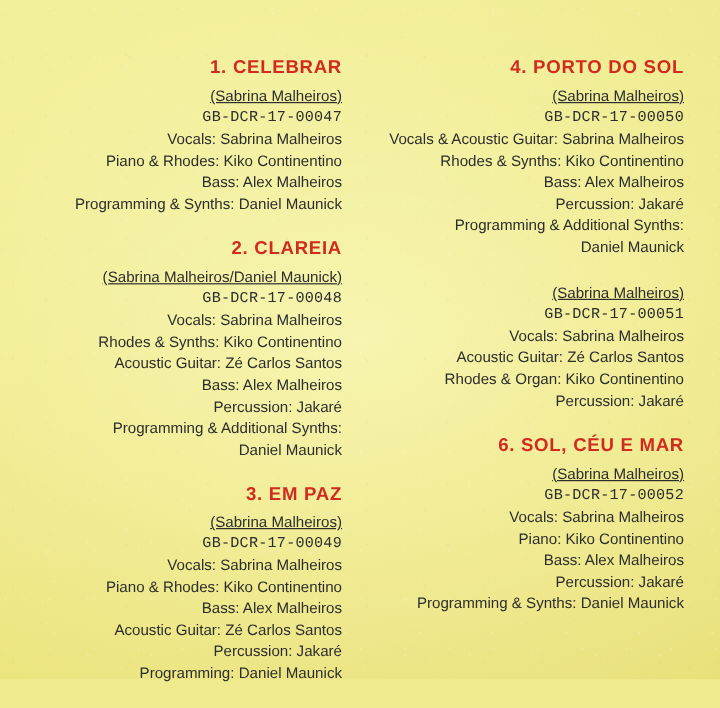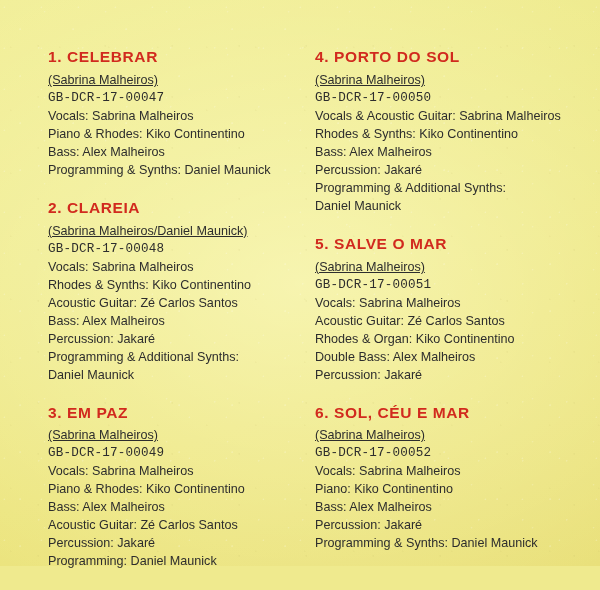--- a/index.html
+++ b/index.html
@@ -14,20 +14,21 @@
     background: #efea8e;
   }
   #liner {
     position: relative;
     width: 600px;
     height: 566px;
     box-sizing: border-box;
     background:
       radial-gradient(ellipse 120% 90% at 50% 50%, rgba(255,255,210,0.55) 0%, rgba(245,238,140,0.0) 70%),
       linear-gradient(160deg, #f2ef9a 0%, #eeea8c 35%, #ece57f 65%, #e9e07a 100%);
+    text-align: right;
   }
   
   #grain {
     position: absolute;
     inset: 0;
     pointer-events: none;
     opacity: 0.28;
     background-image:
       radial-gradient(circle at 12% 18%, rgba(255,255,255,0.8) 0.6px, transparent 1.1px),
       radial-gradient(circle at 38% 62%, rgba(255,255,255,0.7) 0.6px, transparent 1.1px),
@@ -124,27 +125,25 @@
           <div class="credit-line composer">(Sabrina Malheiros)</div>
           <div class="credit-line code">GB-DCR-17-00050</div>
           <div class="credit-line">Vocals &amp; Acoustic Guitar: Sabrina Malheiros</div>
           <div class="credit-line">Rhodes &amp; Synths: Kiko Continentino</div>
           <div class="credit-line">Bass: Alex Malheiros</div>
           <div class="credit-line">Percussion: Jakaré</div>
           <div class="credit-line">Programming &amp; Additional Synths:</div>
           <div class="credit-line">Daniel Maunick</div>
         </div>
         <div class="track">
-          <div class="track-title">5. SALVE O MAR</div>
           <div class="credit-line composer">(Sabrina Malheiros)</div>
           <div class="credit-line code">GB-DCR-17-00051</div>
           <div class="credit-line">Vocals: Sabrina Malheiros</div>
           <div class="credit-line">Acoustic Guitar: Zé Carlos Santos</div>
           <div class="credit-line">Rhodes &amp; Organ: Kiko Continentino</div>
-          <div class="credit-line">Double Bass: Alex Malheiros</div>
           <div class="credit-line">Percussion: Jakaré</div>
         </div>
         <div class="track">
           <div class="track-title">6. SOL, CÉU E MAR</div>
           <div class="credit-line composer">(Sabrina Malheiros)</div>
           <div class="credit-line code">GB-DCR-17-00052</div>
           <div class="credit-line">Vocals: Sabrina Malheiros</div>
           <div class="credit-line">Piano: Kiko Continentino</div>
           <div class="credit-line">Bass: Alex Malheiros</div>
           <div class="credit-line">Percussion: Jakaré</div>

